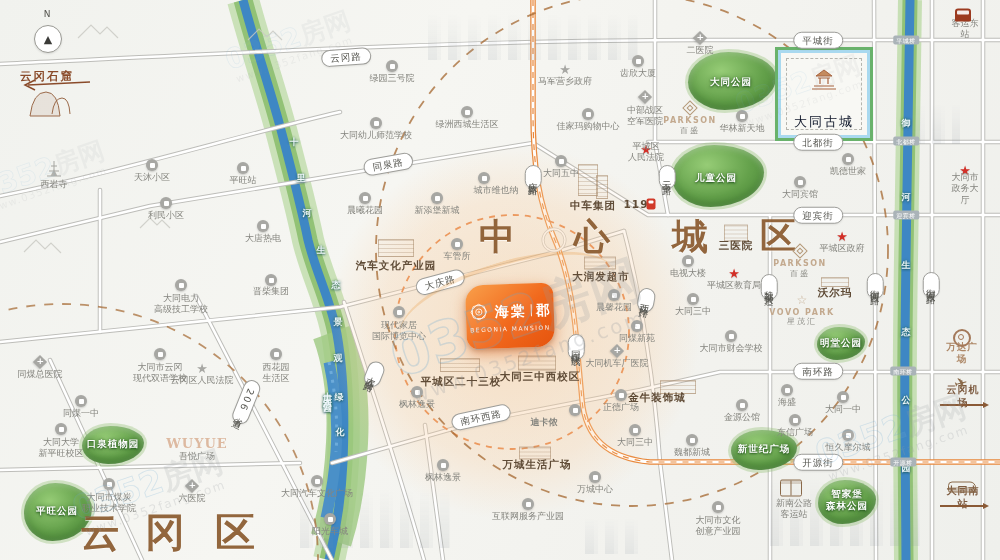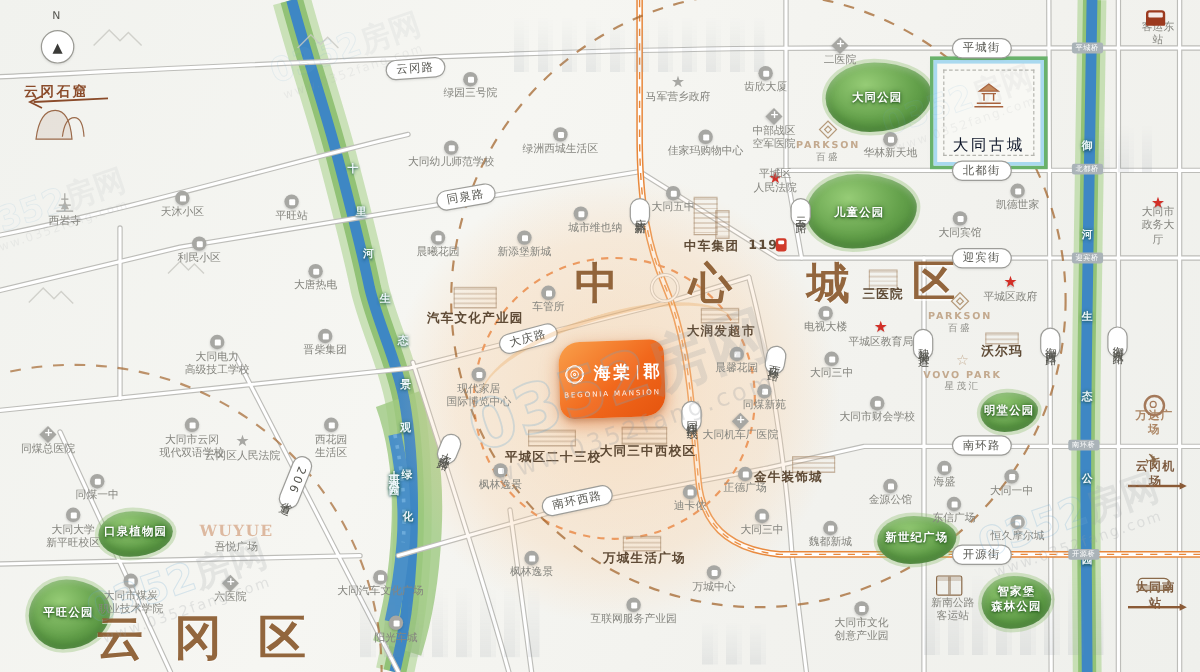--- a/index.html
+++ b/index.html
@@ -354,21 +354,21 @@
     <div class="poi" style="left: 614px; top: 308px;">晨馨花园</div>
     <div class="ic ic-circle" style="left: 637px; top: 326px;"></div>
     <div class="poi" style="left: 637px; top: 339px;">同煤新苑</div>
     <div class="ic ic-diamond" style="left: 617px; top: 351px;"></div>
     <div class="poi" style="left: 617px; top: 364px;">大同机车厂医院</div>
     <div class="ic ic-circle" style="left: 417px; top: 392px;"></div>
     <div class="poi" style="left: 417px; top: 405px;">枫林逸景</div>
     <div class="ic ic-circle" style="left: 443px; top: 465px;"></div>
     <div class="poi" style="left: 443px; top: 478px;">枫林逸景</div>
     <div class="ic ic-circle" style="left: 575px; top: 410px;"></div>
-    <div class="poi" style="left: 575px; top: 423px;">迪卡侬</div>
+    <div class="poi" style="left: 544px; top: 423px; font-weight: bold;">迪卡侬</div>
     <div class="ic ic-circle" style="left: 621px; top: 395px;"></div>
     <div class="poi" style="left: 621px; top: 408px;">正德广场</div>
     <div class="ic ic-circle" style="left: 635px; top: 430px;"></div>
     <div class="poi" style="left: 635px; top: 443px;">大同三中</div>
     <div class="ic ic-circle" style="left: 595px; top: 477px;"></div>
     <div class="poi" style="left: 595px; top: 490px;">万城中心</div>
     <div class="ic ic-circle" style="left: 528px; top: 504px;"></div>
     <div class="poi" style="left: 528px; top: 517px;">互联网服务产业园</div>
     <div class="ic ic-circle" style="left: 787px; top: 390px;"></div>
     <div class="poi" style="left: 787px; top: 403px;">海盛</div>
@@ -395,21 +395,21 @@
     <div class="poi brown" style="left: 963px; top: 497px;">大同南站</div>
     <div class="poi tan" style="left: 962px; top: 353px;">万达广场</div>
     <div class="poi bold" style="left: 636px; top: 205px;">119</div>
     <div class="poi bold" style="left: 593px; top: 206px;">中车集团</div>
     <div class="poi bold" style="left: 396px; top: 266px;">汽车文化产业园</div>
     <div class="poi bold" style="left: 601px; top: 277px;">大润发超市</div>
     <div class="poi bold" style="left: 736px; top: 246px;">三医院</div>
     <div class="poi bold" style="left: 461px; top: 382px;">平城区二十三校</div>
     <div class="poi bold" style="left: 540px; top: 377px;">大同三中西校区</div>
     <div class="poi bold" style="left: 657px; top: 398px;">金牛装饰城</div>
-    <div class="poi bold" style="left: 537px; top: 466px;">万城生活广场</div>
+    <div class="poi bold" style="left: 537px; top: 466px; font-family: Liberation Mono, monospace;">万城生活广场</div>
     <div class="poi brown-lg" style="left: 47px; top: 76px;">云冈石窟</div>
     <div class="ic ic-flower" style="left: 690px; top: 108px;"></div>
     <div class="poi tan-logo" style="left: 690px; top: 121px;">PARKSON</div>
     <div class="poi tan-sub" style="left: 690px; top: 131px;">百盛</div>
     <div class="ic ic-flower" style="left: 800px; top: 251px;"></div>
     <div class="poi tan-logo" style="left: 800px; top: 264px;">PARKSON</div>
     <div class="poi tan-sub" style="left: 800px; top: 274px;">百盛</div>
     <div class="ic ic-star-o" style="left: 802px; top: 300px;">☆</div>
     <div class="poi tan-logo" style="left: 802px; top: 313px;">VOVO PARK</div>
     <div class="poi tan-sub" style="left: 802px; top: 322px;">星茂汇</div>

